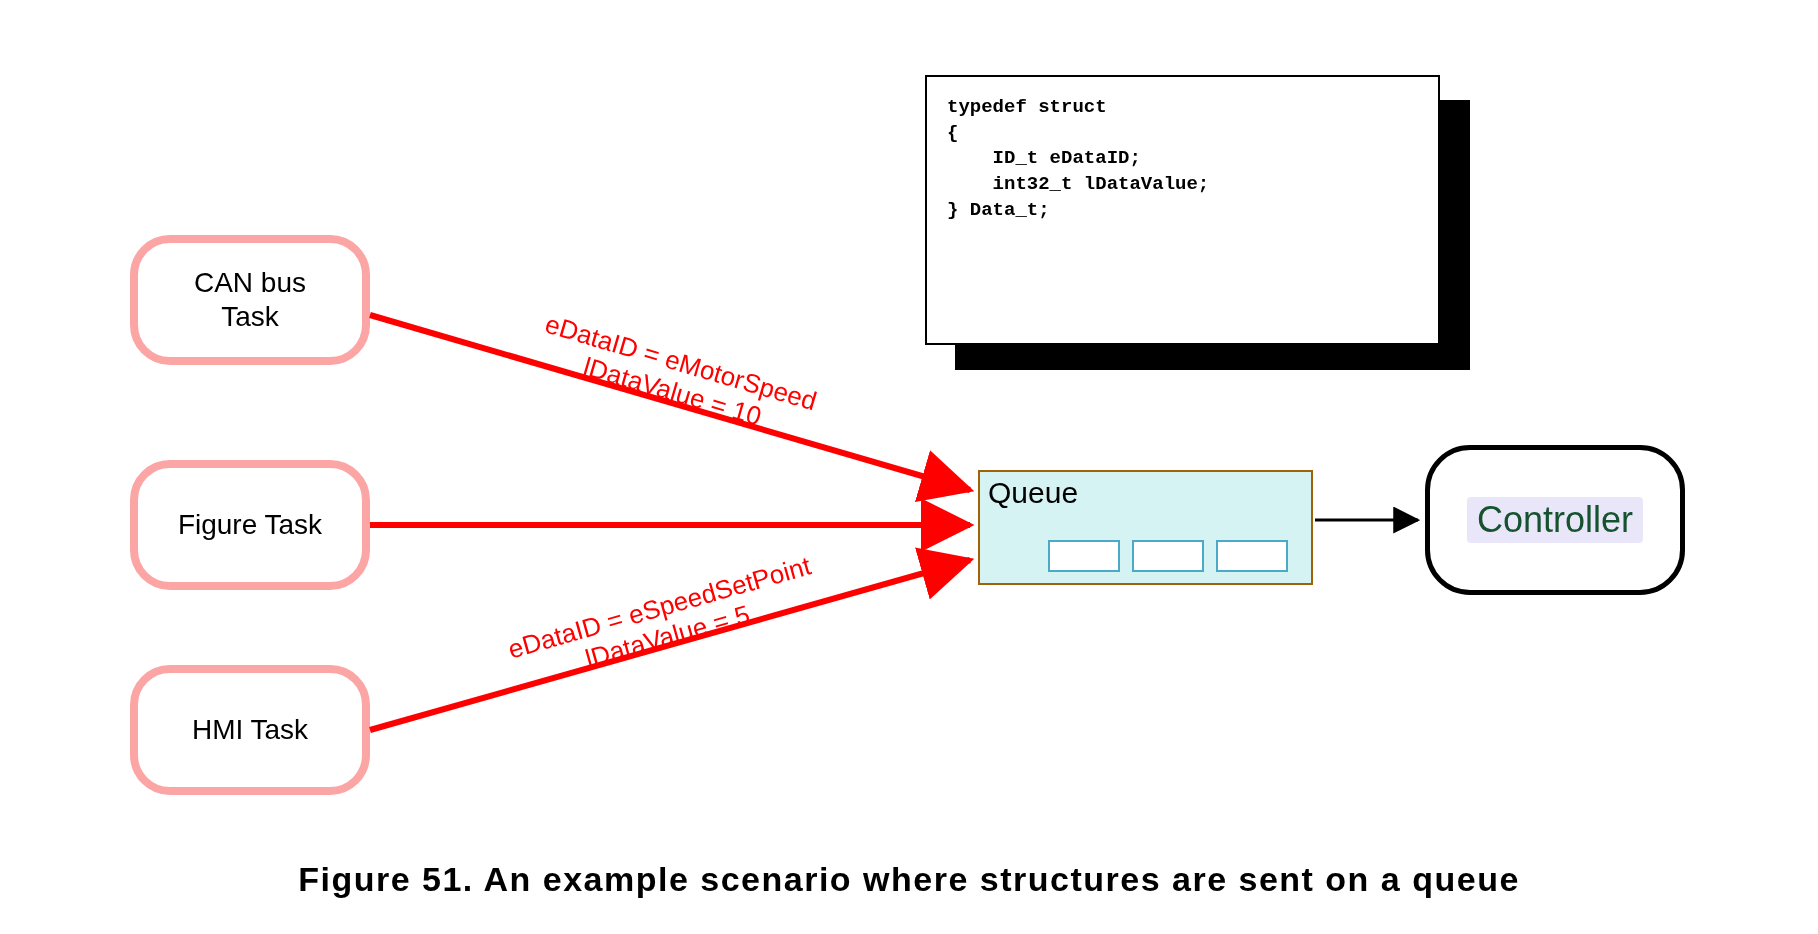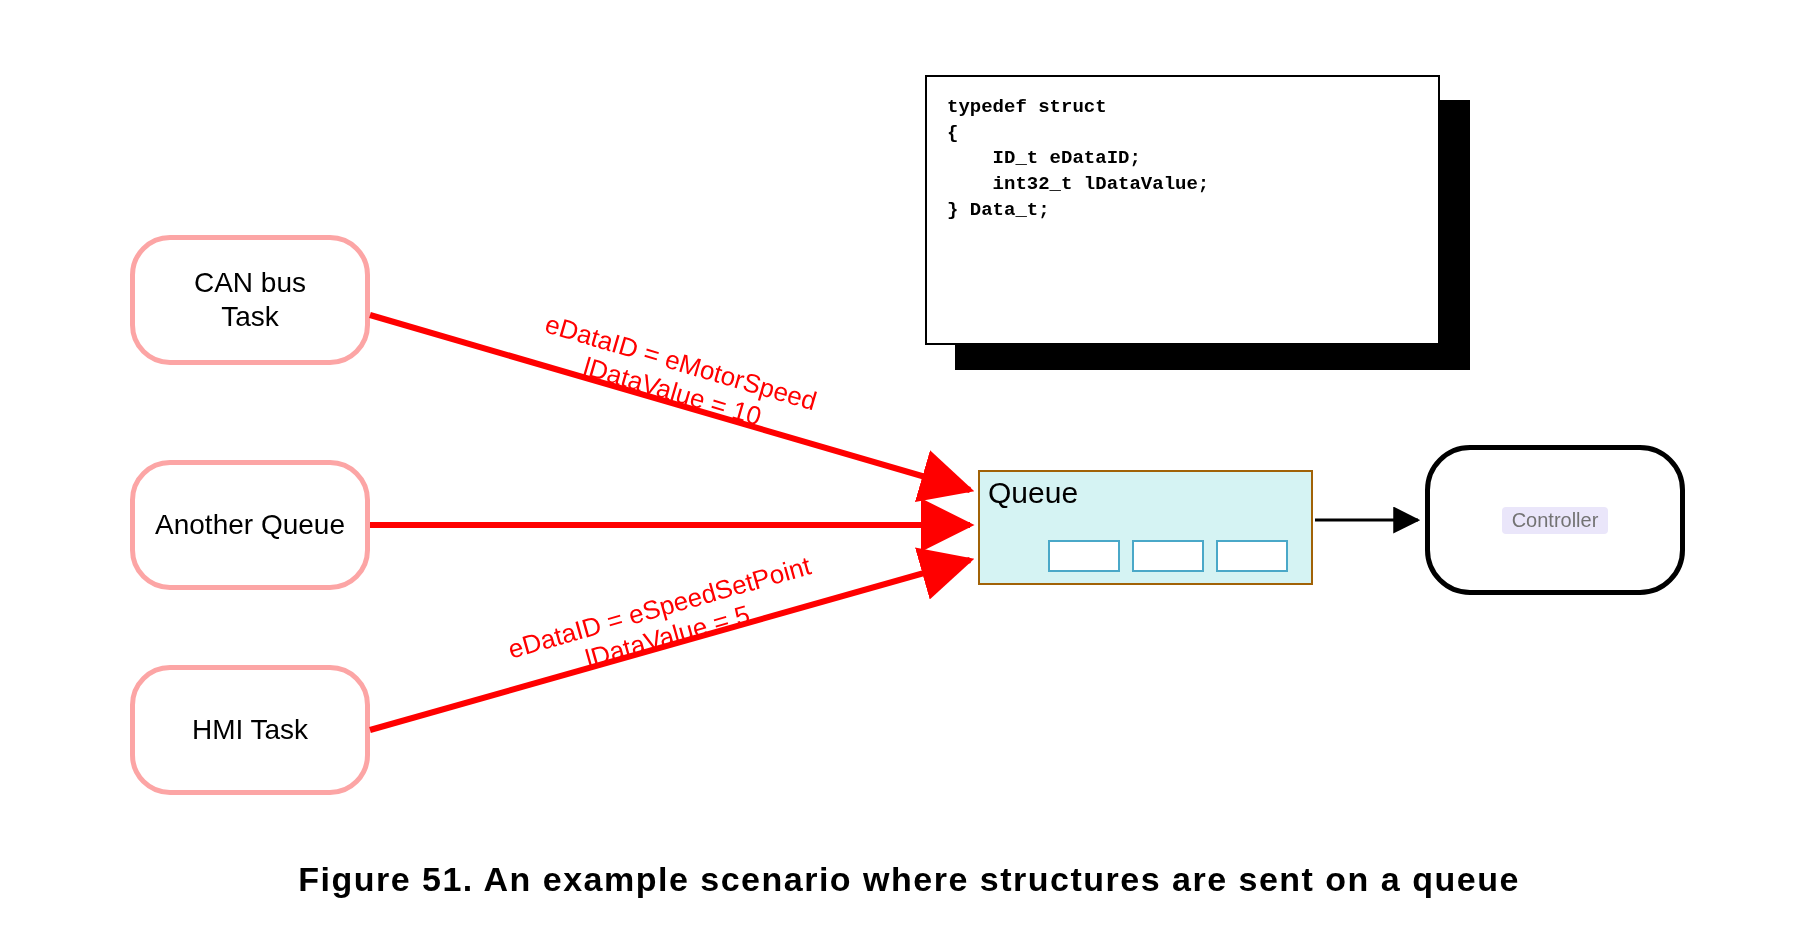--- a/index.html
+++ b/index.html
@@ -9,21 +9,21 @@
     height: 934px;
     background: #ffffff;
     font-family: Arial, Helvetica, sans-serif;
     position: relative;
     overflow: hidden;
   }
   .task-box {
     position: absolute;
     width: 240px;
     height: 130px;
-    border: 5px solid #fca5a5;
+    border: 8px solid #fca5a5;
     border-radius: 40px;
     background: #fff;
     display: flex;
     align-items: center;
     justify-content: center;
     text-align: center;
     font-size: 28px;
     font-weight: 400;
     box-sizing: border-box;
     line-height: 1.2;
@@ -34,22 +34,22 @@
     height: 150px;
     border: 5px solid #000;
     border-radius: 45px;
     background: #fff;
     display: flex;
     align-items: center;
     justify-content: center;
     box-sizing: border-box;
   }
   .ctrl-label {
-    font-size: 20px;
-    color: #737373;
+    font-size: 36px;
+    color: #14532d;
     background: #eae6fa;
     padding: 2px 10px;
     border-radius: 4px;
   }
   .queue-box {
     position: absolute;
     background: #d5f3f3;
     border: 2px solid #a16207;
     box-sizing: border-box;
     padding-left: 44px;
@@ -107,21 +107,21 @@
   }
 </style>
 </head>
 <body>
 
 <div class="task-box" style="left:130px; top:235px;">
   <span>CAN bus<br>Task</span>
 </div>
 
 <div class="task-box" style="left:130px; top:460px;">
-  <span>Another Queue</span>
+  <span>Figure Task</span>
 </div>
 
 <div class="task-box" style="left:130px; top:665px;">
   <span>HMI Task</span>
 </div>
 
 <div class="queue-box" style="left:978px; top:470px; width:335px; height:115px;">
   <span class="queue-label">Queue</span>
   <div class="queue-slot" style="left:68px;  top:68px;"></div>
   <div class="queue-slot" style="left:152px; top:68px;"></div>

